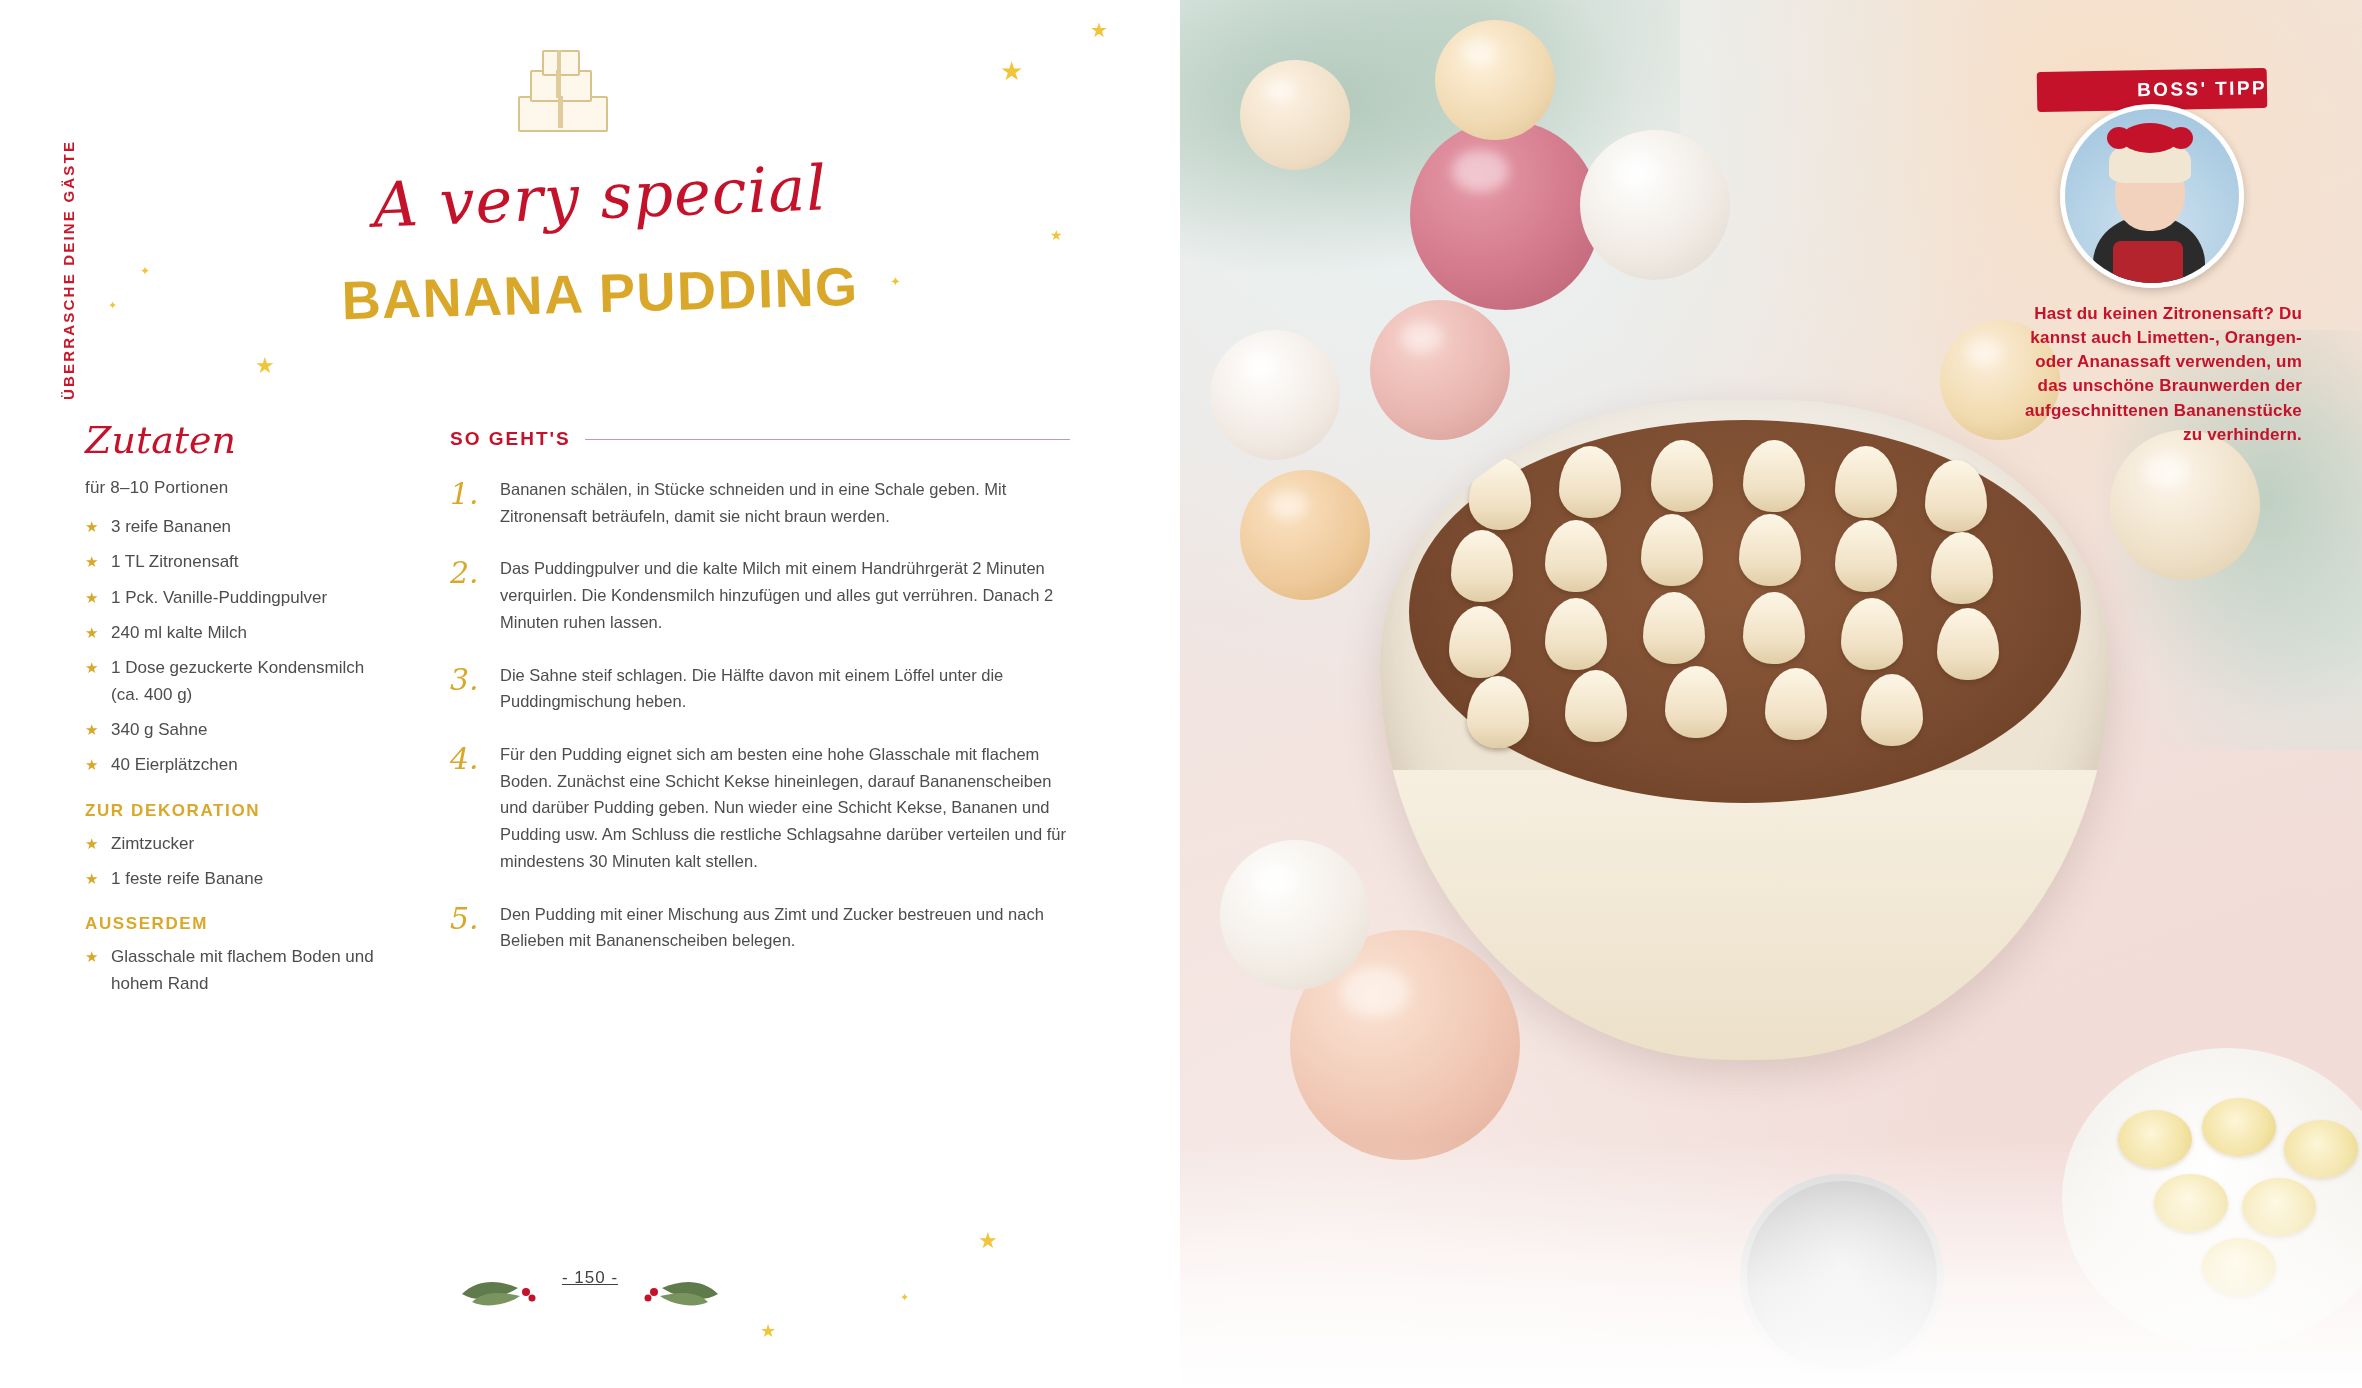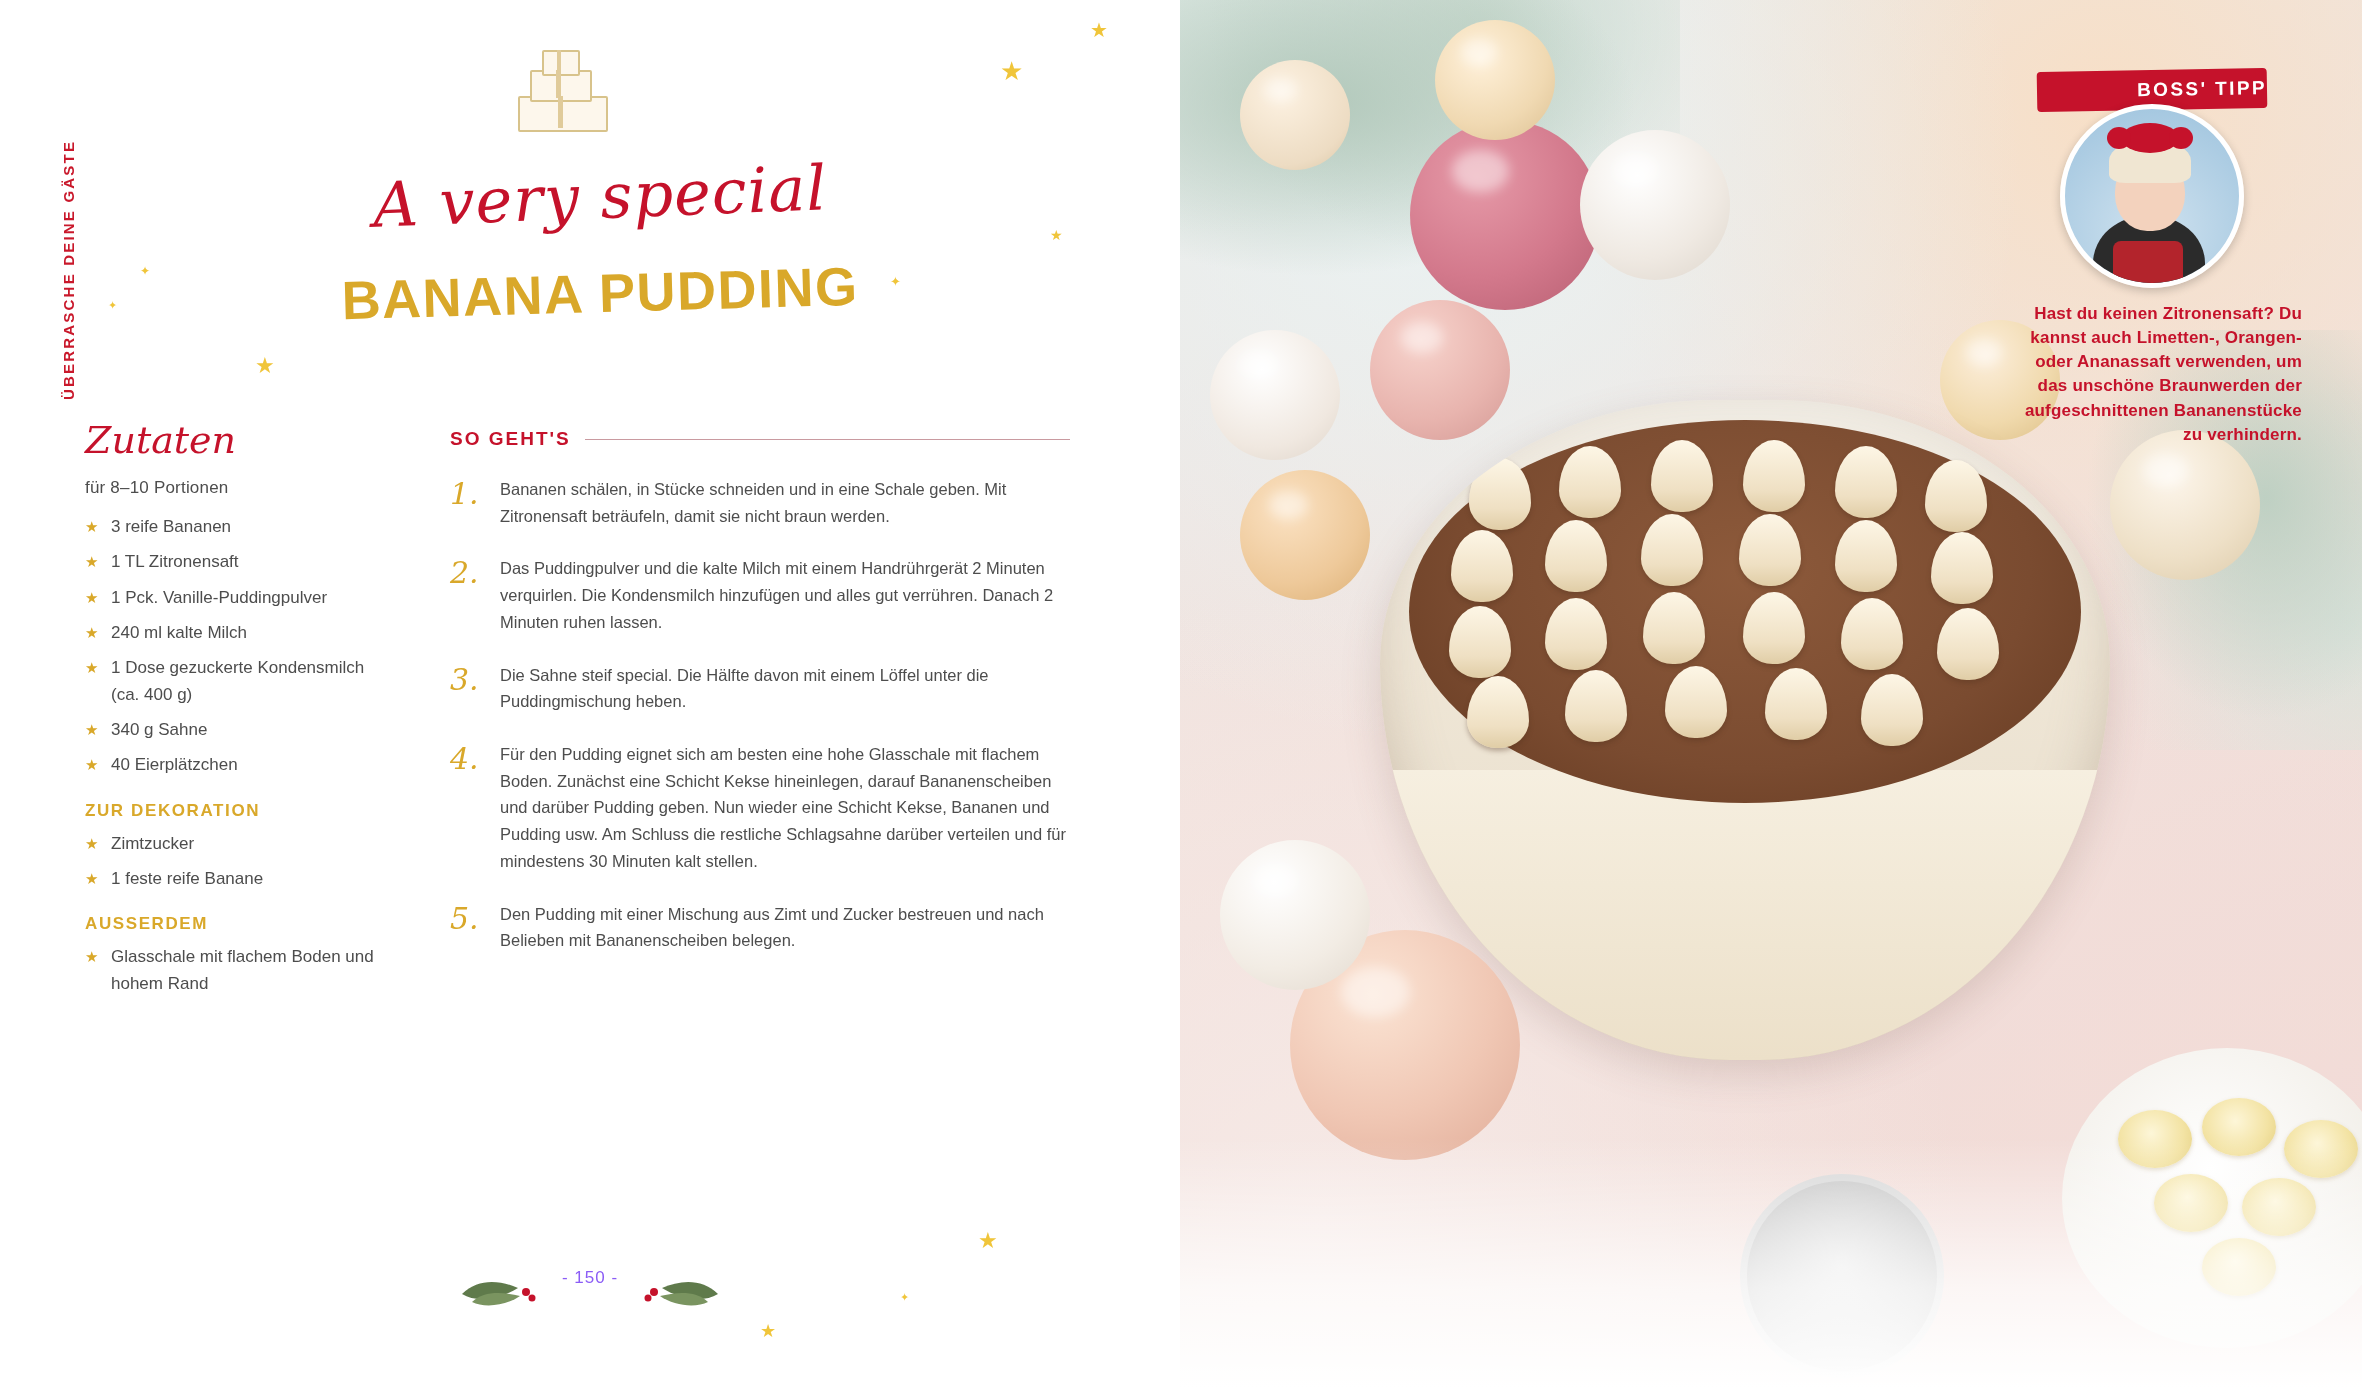--- a/index.html
+++ b/index.html
@@ -198,22 +198,23 @@
   
   .footer {
     position: absolute;
     left: 470px;
     top: 1268px;
     width: 240px;
     text-align: center;
   }
   .footer .num {
     font-size: 17px;
-    color: #8b5cf6;
+    color: #404040;
     letter-spacing: 1px;
+    text-decoration: underline;
   }
   .leaf {
     position: absolute;
     top: 6px;
     width: 80px;
     height: 34px;
   }
   .leaf.l { left: -10px; }
   .leaf.r { right: -10px; }
   .leaf svg { display: block; }
@@ -511,21 +512,21 @@
       <div class="step">
         <span class="num">1.</span>
         <span>Bananen schälen, in Stücke schneiden und in eine Schale geben. Mit Zitronensaft beträufeln, damit sie nicht braun werden.</span>
       </div>
       <div class="step">
         <span class="num">2.</span>
         <span>Das Puddingpulver und die kalte Milch mit einem Handrührgerät 2 Minuten verquirlen. Die Kondensmilch hinzufügen und alles gut verrühren. Danach 2 Minuten ruhen lassen.</span>
       </div>
       <div class="step">
         <span class="num">3.</span>
-        <span>Die Sahne steif special. Die Hälfte davon mit einem Löffel unter die Puddingmischung heben.</span>
+        <span>Die Sahne steif schlagen. Die Hälfte davon mit einem Löffel unter die Puddingmischung heben.</span>
       </div>
       <div class="step">
         <span class="num">4.</span>
         <span>Für den Pudding eignet sich am besten eine hohe Glasschale mit flachem Boden. Zunächst eine Schicht Kekse hineinlegen, darauf Bananenscheiben und darüber Pudding geben. Nun wieder eine Schicht Kekse, Bananen und Pudding usw. Am Schluss die restliche Schlagsahne darüber verteilen und für mindestens 30 Minuten kalt stellen.</span>
       </div>
       <div class="step">
         <span class="num">5.</span>
         <span>Den Pudding mit einer Mischung aus Zimt und Zucker bestreuen und nach Belieben mit Bananenscheiben belegen.</span>
       </div>
     </div>

